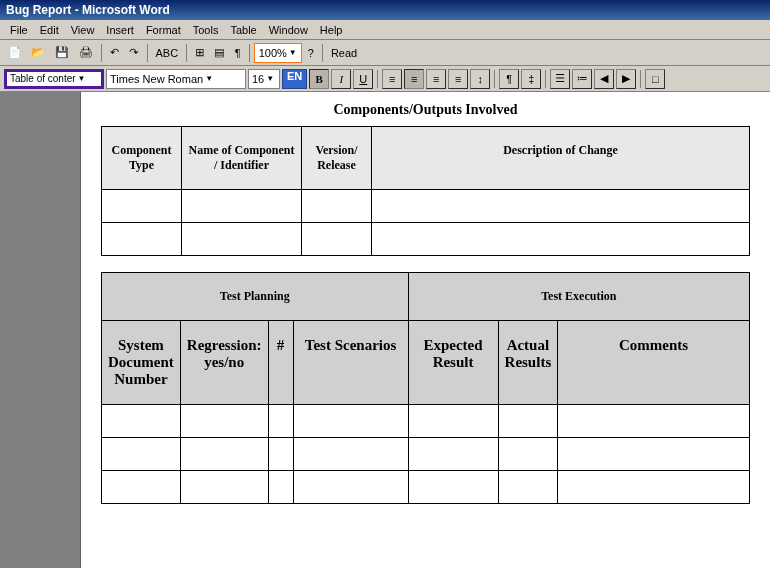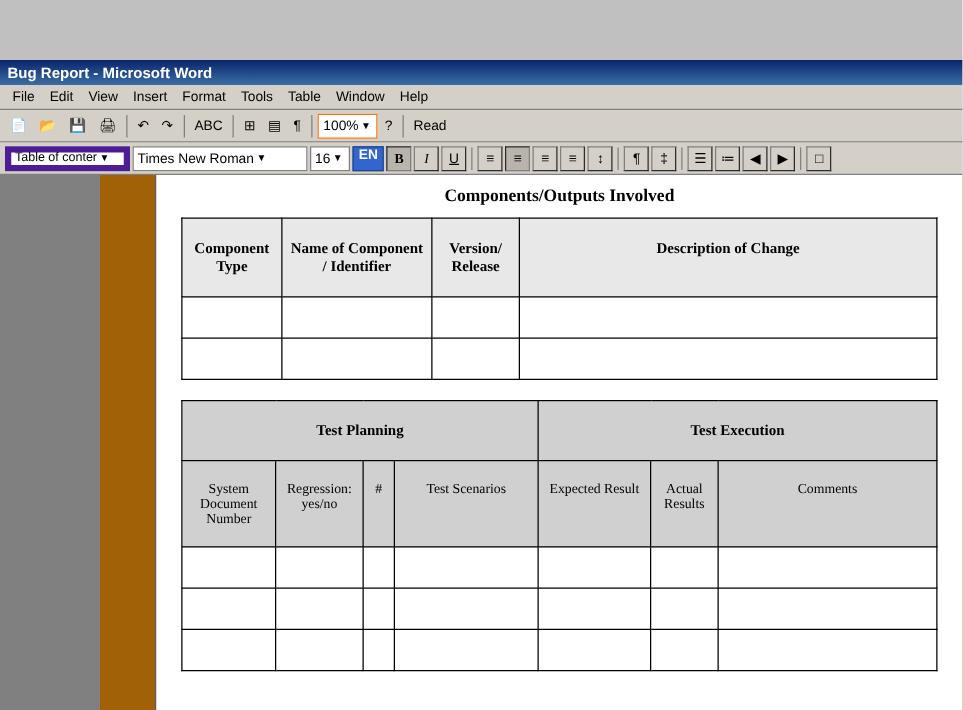--- a/index.html
+++ b/index.html
@@ -16,21 +16,20 @@
     .title-bar {
       background: linear-gradient(to bottom, #0a246a, #3a6ea5);
       color: white;
       font-family: Arial, sans-serif;
       font-size: 12px;
       font-weight: bold;
       padding: 3px 6px;
       height: 20px;
       display: flex;
       align-items: center;
-      margin-top: 48px;
     }
 
     
     .menu-bar {
       background: #d4d0c8;
       border-bottom: 1px solid #808080;
       display: flex;
       align-items: center;
       height: 20px;
       font-family: Arial, sans-serif;
@@ -87,21 +86,21 @@
       display: flex;
       align-items: center;
       height: 26px;
       padding: 2px 4px;
       gap: 2px;
       font-family: Arial, sans-serif;
       font-size: 11px;
     }
     .style-dropdown {
       background: white;
-      border: 5px solid #4c1d95;
+      border: 3px solid #4c1d95;
       height: 20px;
       width: 100px;
       display: flex;
       align-items: center;
       padding: 0 3px;
       font-size: 11px;
       cursor: pointer;
     }
     .font-dropdown {
       background: white;
@@ -148,22 +147,21 @@
     }
     .fmt-btn.bold { font-weight: bold; font-family: 'Times New Roman', serif; }
     .fmt-btn.italic { font-style: italic; font-family: 'Times New Roman', serif; }
     .fmt-btn.underline { text-decoration: underline; }
     .fmt-btn.active { border: 1px inset #808080; background: #b8b4ac; }
 
     
     .content-area {
       display: flex;
       height: calc(568px - 20px - 20px - 26px - 26px);
-      background: #a16207;
-      gap: 44px;
+      background: #c4b5fd;
     }
     .sidebar {
       width: 80px;
       background: #808080;
       flex-shrink: 0;
     }
     .document-area {
       background: white;
       flex: 1;
       padding: 10px 20px;
@@ -221,23 +219,23 @@
       font-weight: bold;
       text-align: center;
     }
     .test-execution-header {
       background: #d0d0d0;
       font-weight: bold;
       text-align: center;
     }
     .col-header {
       background: #d0d0d0;
-      font-weight: normal;
-      text-align: center;
-      font-size: 11px;
+      font-weight: bold;
+      text-align: center;
+      font-size: 15px;
     }
   </style>
 </head>
 <body>
 
 <div class="title-bar">
   <span>Bug Report - Microsoft Word</span>
 </div>
 
 <div class="menu-bar">

